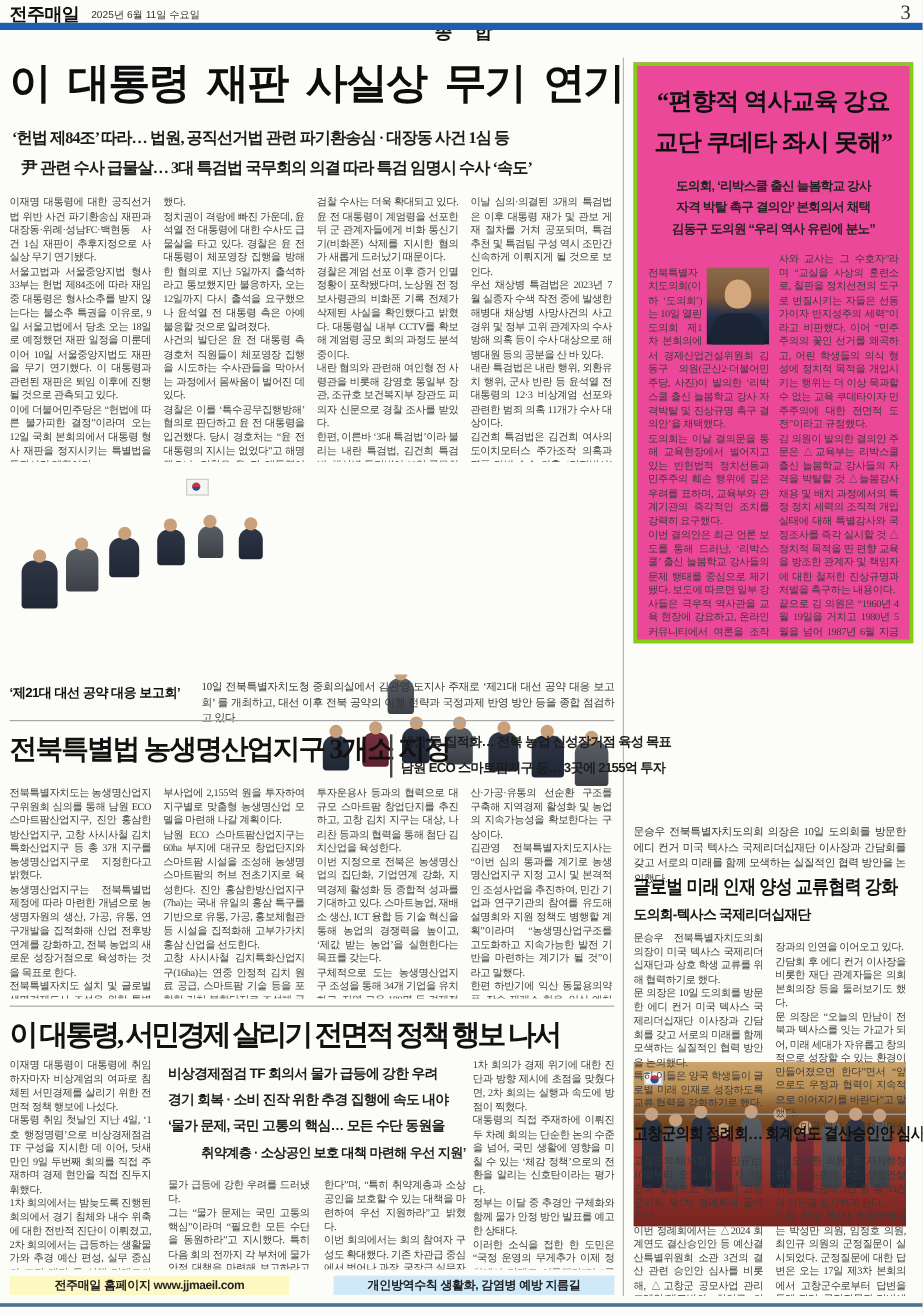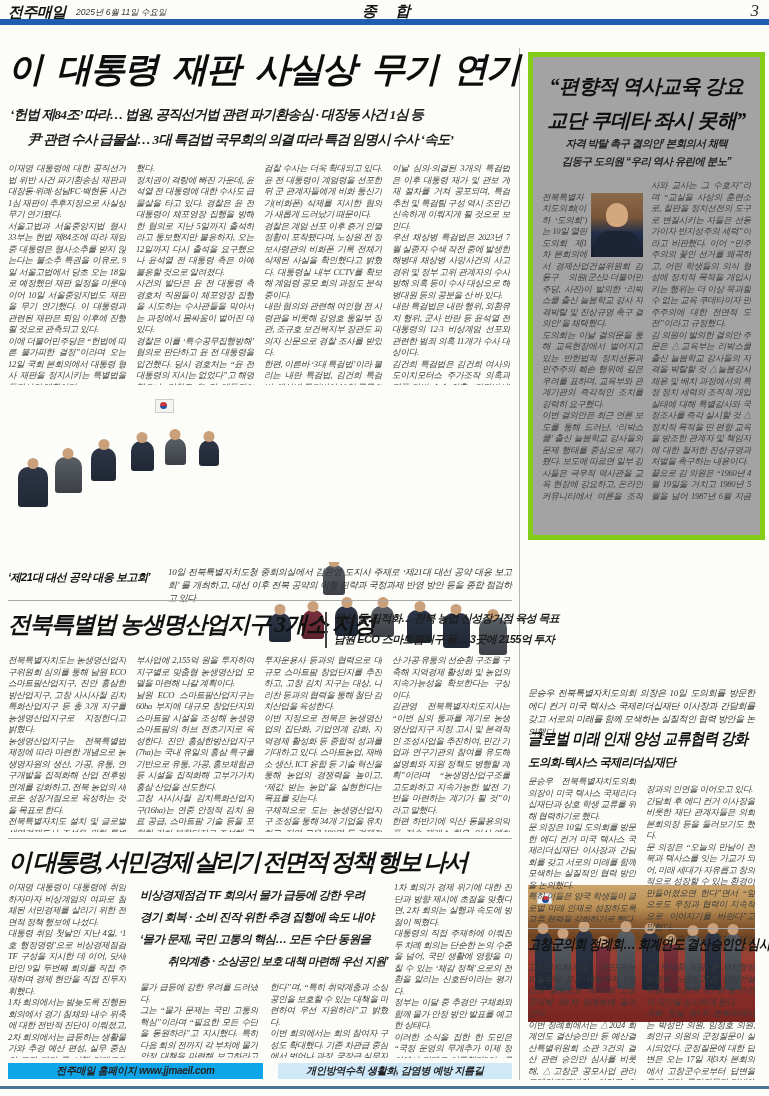--- a/index.html
+++ b/index.html
@@ -1,17 +1,17 @@
 <!DOCTYPE html>
 <html><head>
 <meta charset="utf-8">
 <style>
   html,body{margin:0;padding:0;background:#d9d9d9;}
   .page{position:relative;width:769px;height:1096px;background:#fcfcf9;overflow:hidden;
-        font-family:"Liberation Serif",serif;color:#222;font-style:italic;}
+        font-family:"Liberation Serif",serif;color:#222;}
   .abs{position:absolute;}
   .gothic{font-family:"Liberation Sans",sans-serif;}
   .bodytxt{font-size:8.6px;line-height:1.34;letter-spacing:-0.3px;text-align:justify;
            white-space:pre-line;color:#3a3a3a;overflow:hidden;}
   .cols{display:flex;gap:10px;}
   .col{width:118px;height:100%;}
   .rule-h{background:#a8a8a8;height:1px;}
   .rule-v{background:#b5b5b5;width:1px;}
   
   .masthead{font-weight:bold;font-size:15px;letter-spacing:-0.5px;color:#111;}
@@ -35,21 +35,21 @@
                   width:11px;height:11px;border-radius:50%;background:#c9a07a;}
   .person.gray{background:linear-gradient(180deg,#5a5f66,#3c4046);}
   .person.maroon{background:linear-gradient(180deg,#77303c,#5d222c);}
   .flag{position:absolute;width:17px;height:12px;background:#f4f4f2;border:1px solid #ccc;}
   .flag::before{content:"";position:absolute;left:4px;top:2px;width:7px;height:7px;border-radius:50%;
                 background:linear-gradient(180deg,#c7333f 50%,#1f4f9e 50%);}
   .caption-bold{font-family:"Liberation Sans",sans-serif;font-weight:bold;font-size:11px;
                 letter-spacing:-0.5px;color:#111;}
   .caption-txt{font-size:9px;line-height:1.45;letter-spacing:-0.3px;color:#333;text-align:justify;}
   
-  .boxart{border:5px solid #84cc16;background:#a3a3a3;}
+  .boxart{border:3px solid #84cc16;background:#ec4899;}
   .h-box{font-weight:600;font-size:20px;letter-spacing:-0.5px;color:#0e0e0e;text-align:center;white-space:nowrap;}
   .box-sub{font-family:"Liberation Sans",sans-serif;font-weight:bold;font-size:10.5px;
            letter-spacing:-0.6px;color:#222;text-align:center;white-space:nowrap;}
   .portrait{float:right;width:52px;height:64px;margin:1px 0 3px 4px;
             background:linear-gradient(180deg,#8a6a4a 0%,#7a5638 38%,#24304a 62%,#161d2c 100%);
             position:relative;}
   .portrait::before{content:"";position:absolute;top:10px;left:50%;transform:translateX(-50%);
                     width:22px;height:24px;border-radius:50% 50% 42% 42%;background:#d3a87e;}
   .portrait::after{content:"";position:absolute;bottom:0;left:50%;transform:translateX(-50%);
                    width:44px;height:26px;border-radius:14px 14px 0 0;background:#1c2536;}
@@ -65,29 +65,29 @@
           letter-spacing:-0.3px;color:#222;display:flex;align-items:center;justify-content:center;height:16px;}
   .bot-line{background:#4b7393;height:3px;width:769px;}
 </style>
 </head>
 <body>
 
 <div class="page">
 
   <div class="abs masthead gothic" style="left:8px;top:3px;">전주매일</div>
   <div class="abs dateline gothic" style="left:76px;top:7px;">2025년 6월 11일 수요일</div>
-  <div class="abs section-label gothic" style="left:362px;top:2px;">종 합</div>
+  <div class="abs section-label gothic" style="left:362px;top:18px;">종 합</div>
   <div class="abs pageno" style="right:10px;top:1px;">3</div>
   <div class="abs blue-bar" style="left:0;top:19px;"></div>
 
   <div class="abs rule-v" style="left:519px;top:48px;height:1032px;"></div>
 
   <div class="abs h-lead" style="left:8px;top:46px;">이 대통령 재판 사실상 무기 연기</div>
   <div class="abs subhead-serif" style="left:10px;top:106px;">‘헌법 제84조’ 따라… 법원, 공직선거법 관련 파기환송심 · 대장동 사건 1심 등</div>
-  <div class="abs subhead-serif" style="left:28px;top:131px;">尹 관련 수사 급물살… 3대 특검법 국무회의 의결 따라 특검 임명시 수사 ‘속도’</div>
+  <div class="abs subhead-serif" style="left:18px;top:131px;">尹 관련 수사 급물살… 3대 특검법 국무회의 의결 따라 특검 임명시 수사 ‘속도’</div>
 
   <div class="abs cols" style="left:8px;top:163px;width:504px;height:222px;">
     <div class="col bodytxt">이재명 대통령에 대한 공직선거법 위반 사건 파기환송심 재판과 대장동·위례·성남FC·백현동 사건 1심 재판이 추후지정으로 사실상 무기 연기됐다.
 서울고법과 서울중앙지법 형사33부는 헌법 제84조에 따라 재임 중 대통령은 형사소추를 받지 않는다는 불소추 특권을 이유로, 9일 서울고법에서 당초 오는 18일로 예정했던 재판 일정을 미룬데 이어 10일 서울중앙지법도 재판을 무기 연기했다. 이 대통령과 관련된 재판은 퇴임 이후에 진행될 것으로 관측되고 있다.
 이에 더불어민주당은 “헌법에 따른 불가피한 결정”이라며 오는 12일 국회 본회의에서 대통령 형사 재판을 정지시키는 특별법을 통과시킬 계획이다.
 반면, 국민의힘은 “법원이 벌써 정권의 눈치를 보고 있다”며 강하게 반발</div>
     <div class="col bodytxt">했다.
 정치권이 격랑에 빠진 가운데, 윤석열 전 대통령에 대한 수사도 급물살을 타고 있다. 경찰은 윤 전 대통령이 체포영장 집행을 방해한 혐의로 지난 5일까지 출석하라고 통보했지만 불응하자, 오는 12일까지 다시 출석을 요구했으나 윤석열 전 대통령 측은 아예 불응할 것으로 알려졌다.
 사건의 발단은 윤 전 대통령 측 경호처 직원들이 체포영장 집행을 시도하는 수사관들을 막아서는 과정에서 몸싸움이 벌어진 데 있다.
 경찰은 이를 ‘특수공무집행방해’ 혐의로 판단하고 윤 전 대통령을 입건했다. 당시 경호처는 “윤 전 대통령의 지시는 없었다”고 해명했으나, 경찰은 윤 전 대통령이 직접 지시한 것으로 보고 있다.</div>
@@ -167,26 +167,27 @@
 그는 “물가 문제는 국민 고통의 핵심”이라며 “필요한 모든 수단을 동원하라”고 지시했다. 특히 다음 회의 전까지 각 부처에 물가 안정 대책을 마련해 보고하라고 강조했다.
 정부는 즉각 반응에 나서 이에 대한 대책 마련에 들어갔다.
 이 대통령은 “경기 회복과 소비 진작을 위해 추경 집행에 속도를 내야</div>
   <div class="abs bodytxt" style="left:270px;top:982px;width:118px;height:76px;">한다”며, “특히 취약계층과 소상공인을 보호할 수 있는 대책을 마련하여 우선 지원하라”고 밝혔다.
 이번 회의에서는 회의 참여자 구성도 확대했다. 기존 차관급 중심에서 벗어나 과장, 국장급 실무자들도 참석해 현장의 목소리를 반영했다. 대통령은 “실효성 있는 정책은 실무자들의 의견에서 출발한다”며 “필요하면 실무자도 자리에 앉히라”고 당부했다.</div>
   <div class="abs bodytxt" style="left:394px;top:882px;width:118px;height:176px;">1차 회의가 경제 위기에 대한 진단과 방향 제시에 초점을 맞췄다면, 2차 회의는 실행과 속도에 방점이 찍혔다.
 대통령의 직접 주재하에 이뤄진 두 차례 회의는 단순한 논의 수준을 넘어, 국민 생활에 영향을 미칠 수 있는 ‘체감 정책’으로의 전환을 알리는 신호탄이라는 평가다.
 정부는 이달 중 추경안 구체화와 함께 물가 안정 방안 발표를 예고한 상태다.
 이러한 소식을 접한 한 도민은 “국정 운영의 무게추가 이제 정치에서 경제로 이동했다”며 “국민이 체감할 수 있는 결과물이 관건”이라고 말하며 과단성 있고 시의적절한 이 대통령의 발빠른 물가 안정 대처 행보에 기대를 갖게 된다고 밝혔다.  /이민호 기자</div>
 
-  <div class="abs banner" style="left:8px;top:1063px;width:255px;background:#0ea5e9;">전주매일 홈페이지   www.jjmaeil.com</div>
+  <div class="abs banner" style="left:8px;top:1063px;width:233px;background:#fef9c3;">전주매일 홈페이지   www.jjmaeil.com</div>
   <div class="abs banner" style="left:278px;top:1063px;width:234px;background:#cfe9f8;">개인방역수칙 생활화, 감염병 예방 지름길</div>
 
   <div class="abs boxart" style="left:528px;top:52px;width:227px;height:478px;">
     <div class="h-box" style="margin-top:16px;">“편향적 역사교육 강요</div>
     <div class="h-box" style="margin-top:7px;">교단 쿠데타 좌시 못해”</div>
+    <div class="box-sub" style="margin-top:14px;line-height:18px;">도의회, ‘리박스쿨 출신 늘봄학교 강사</div>
     <div class="box-sub" style="line-height:18px;">자격 박탈 촉구 결의안’ 본회의서 채택</div>
     <div class="box-sub" style="line-height:18px;">김동구 도의원 “우리 역사 유린에 분노”</div>
     <div style="display:flex;gap:8px;margin:10px 9px 0 9px;height:322px;">
       <div class="bodytxt" style="width:101px;height:100%;">
         <span class="portrait"></span><span>전북특별자치도의회(이하 ‘도의회’)는 10일 열린 도의회 제1차 본회의에서 경제산업건설위원회 김동구 의원(군산2·더불어민주당, 사진)이 발의한 ‘리박스쿨 출신 늘봄학교 강사 자격박탈 및 진상규명 촉구 결의안’을 채택했다.
 도의회는 이날 결의문을 통해 교육현장에서 벌어지고 있는 반헌법적 정치선동과 민주주의 훼손 행위에 깊은 우려를 표하며, 교육부와 관계기관의 즉각적인 조치를 강력히 요구했다.
 이번 결의안은 최근 언론 보도를 통해 드러난, ‘리박스쿨’ 출신 늘봄학교 강사들의 문제 행태를 중심으로 제기됐다. 보도에 따르면 일부 강사들은 극우적 역사관을 교육 현장에 강요하고, 온라인 커뮤니티에서 여론을 조작하는 댓글 활동까지 벌였으며, 리박스쿨 사무실에서는 ‘부정선거 음모론’ 홍보물이 다수 발견됐다고 한다.
 결의안을 발의한 김동구 의원은 “교육의 정치적 중립성은 헌법이 보장한 가치이며, 교단에 서는 강</span>
       </div>
       <div class="bodytxt" style="width:100px;height:100%;">사와 교사는 그 수호자”라며 “교실을 사상의 훈련소로, 칠판을 정치선전의 도구로 변질시키는 자들은 선동가이자 반지성주의 세력”이라고 비판했다. 이어 “민주주의의 꽃인 선거를 왜곡하고, 어린 학생들의 의식 형성에 정치적 목적을 개입시키는 행위는 더 이상 묵과할 수 없는 교육 쿠데타이자 민주주의에 대한 전면적 도전”이라고 규정했다.

